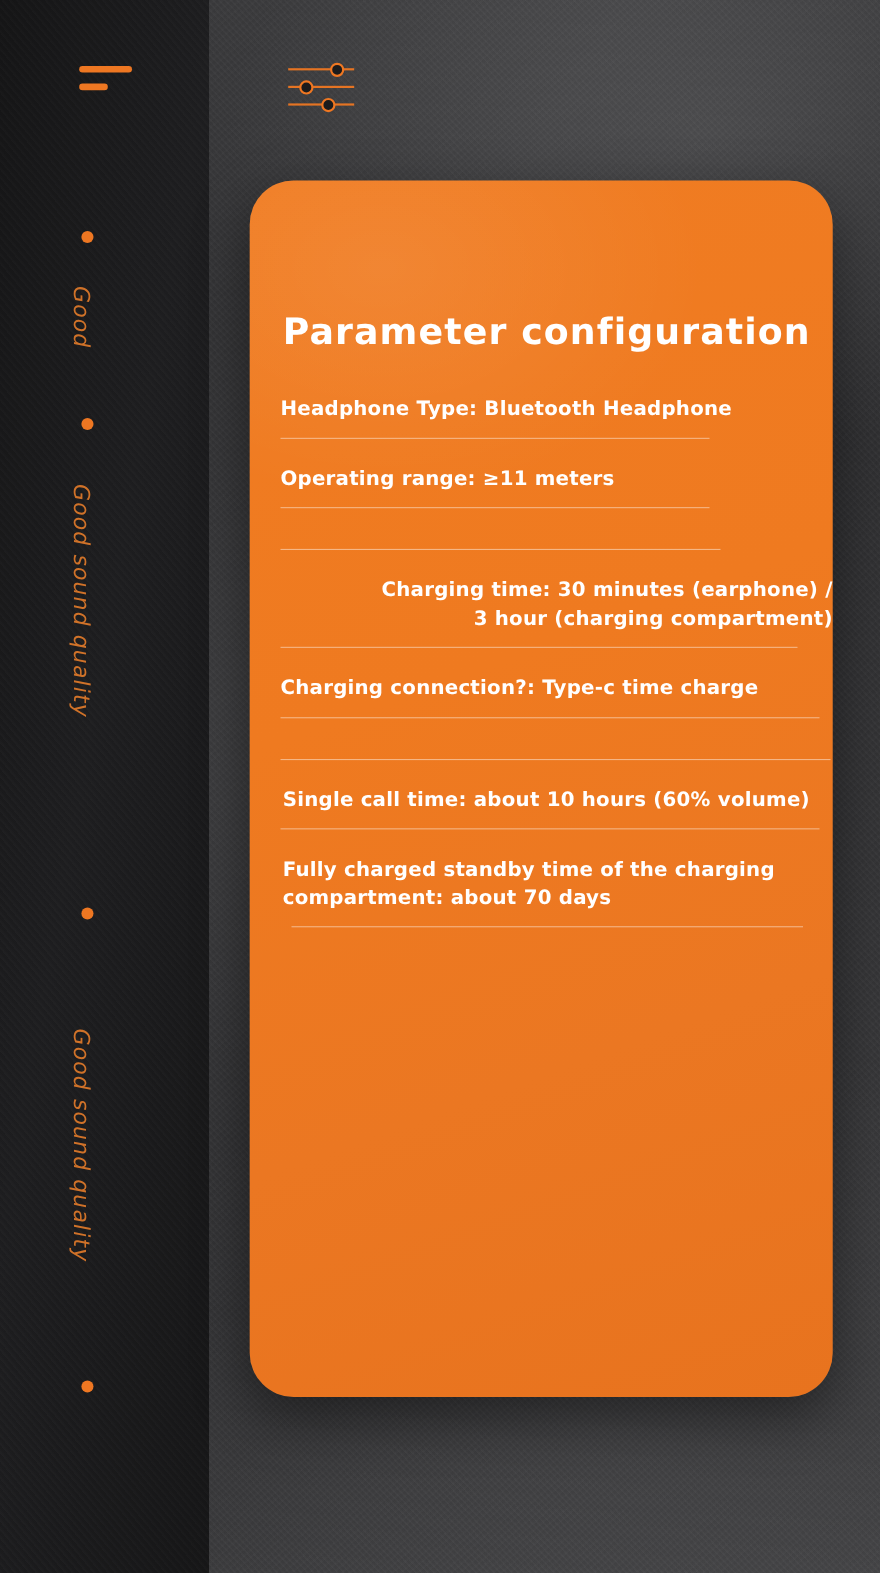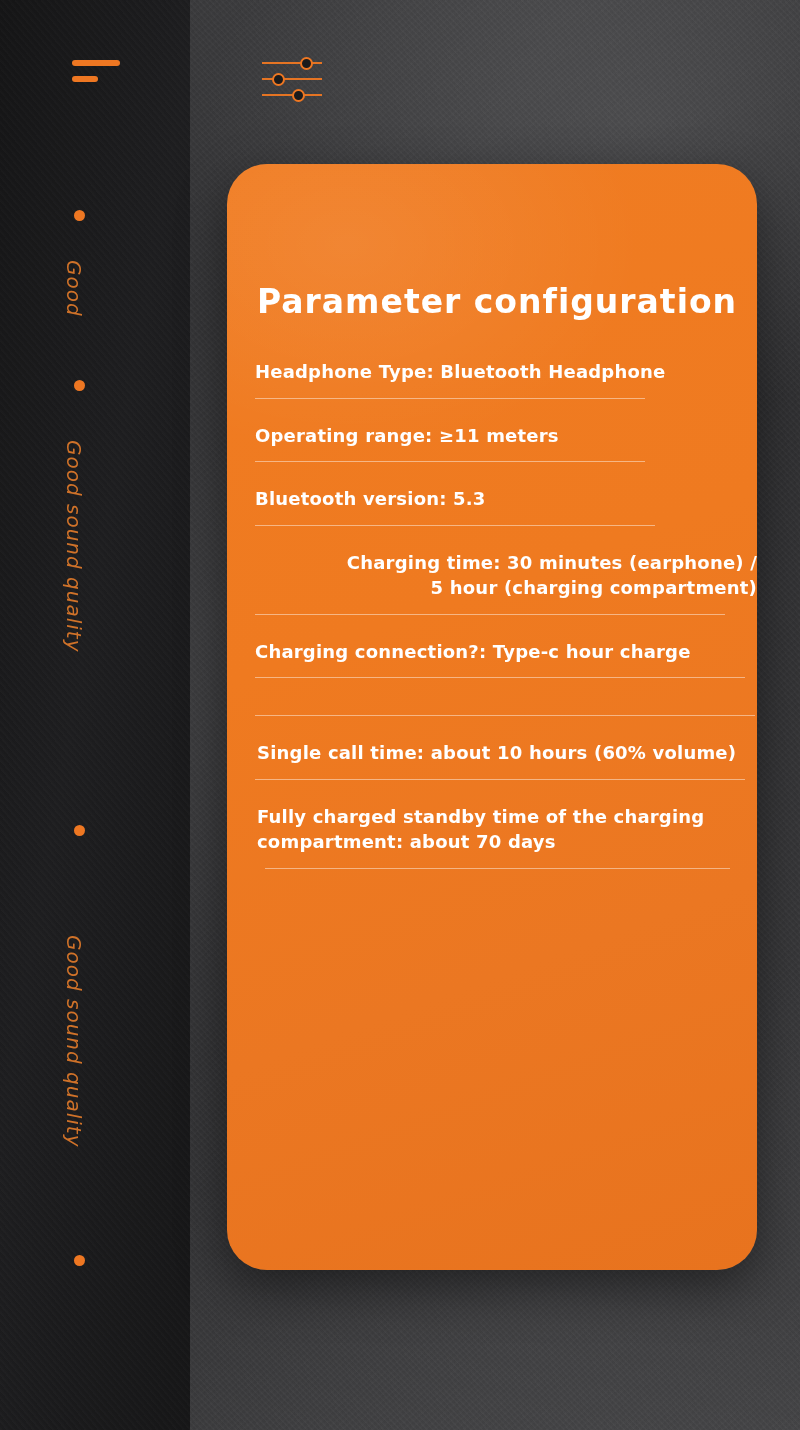--- a/index.html
+++ b/index.html
@@ -251,31 +251,30 @@
         <div class="spec-text">Headphone Type: Bluetooth Headphone</div>
         <span class="rule"></span>
       </div>
 
       <div class="spec-row r1">
         <div class="spec-text">Operating range: ≥11 meters</div>
         <span class="rule"></span>
       </div>
 
       <div class="spec-row r2">
-        <div class="spec-text">Bluetooth version: 5.3</div>
         <span class="rule"></span>
       </div>
 
       <div class="spec-row r3">
-        <div class="spec-text"><span>Charging time: 30 minutes (earphone) /</span><span class="line2">5 hour (charging compartment)</span></div>
+        <div class="spec-text"><span>Charging time: 30 minutes (earphone) /</span><span class="line2">3 hour (charging compartment)</span></div>
         <span class="rule"></span>
       </div>
 
       <div class="spec-row r4">
-        <div class="spec-text">Charging connection?: Type-c hour charge</div>
+        <div class="spec-text">Charging connection?: Type-c time charge</div>
         <span class="rule"></span>
       </div>
 
       <div class="spec-row r5">
         <span class="rule"></span>
       </div>
 
       <div class="spec-row r6">
         <div class="spec-text">Single call time: about 10 hours (60% volume)</div>
         <span class="rule"></span>

